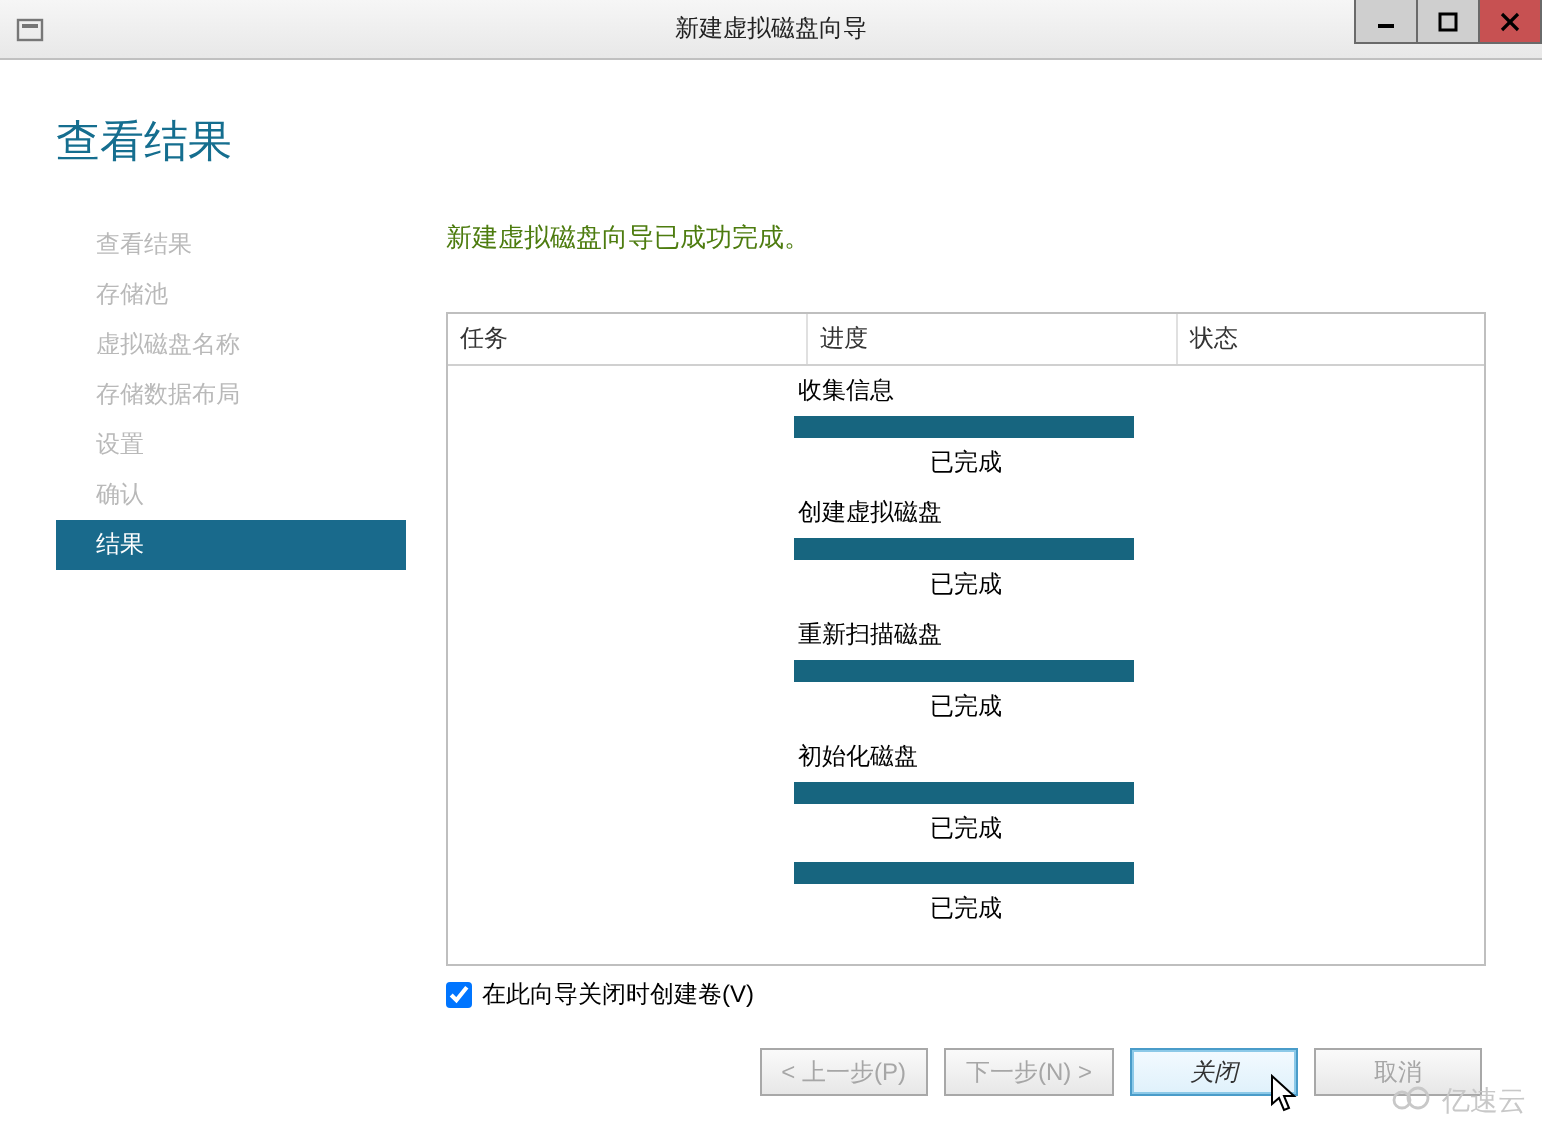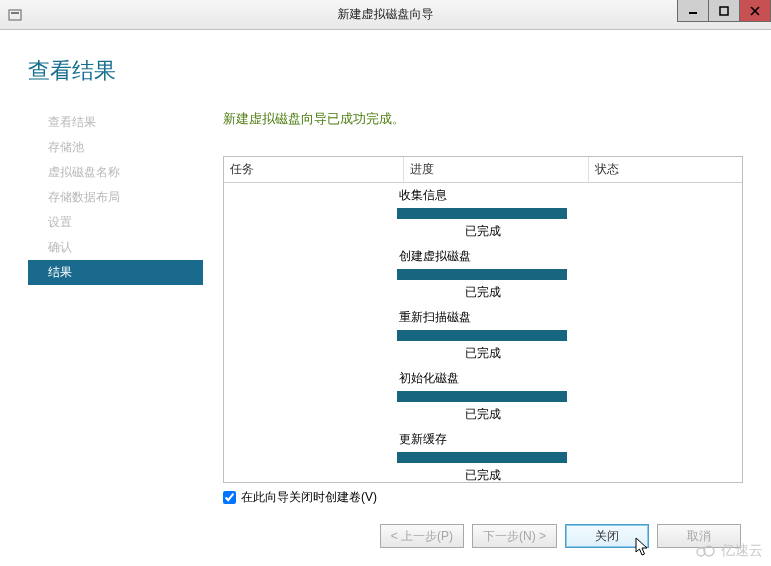--- a/index.html
+++ b/index.html
@@ -150,32 +150,33 @@
     font-size: 12px;
     padding: 0 10px;
     color: #333;
     display: inline-flex; align-items: center; justify-content: center;
   }
   .btn.disabled { color: #a6a6a6; }
   .btn.primary {
     border: 1px solid #4a9cc9;
     box-shadow: inset 0 0 0 1px #8cc9e8;
     background: linear-gradient(to bottom, #f3faff, #dff1fb);
+    font-style: italic;
   }
   .cursor {
     position: absolute;
     pointer-events: none;
     z-index: 1000;
   }
   .watermark {
     position: absolute;
     right: 8px; bottom: 6px;
     color: #c8c8c8;
     font-size: 14px;
-    display: flex; align-items: center; gap: 4px;
+    display: flex; align-items: flex-start; gap: 4px;
     pointer-events: none;
   }
 </style>
 </head>
 <body>
 
 <div class="titlebar">
   <span class="titlebar-icon">
     <svg width="14" height="14" viewBox="0 0 14 14">
         <rect x="1" y="2" width="12" height="10" fill="none" stroke="#777" stroke-width="1.2"></rect>
@@ -250,21 +251,20 @@
             <div class="cell-stat">已完成</div>
           </div>
           <div class="row">
             <div class="cell-task">初始化磁盘</div>
             <div class="cell-prog">
                 <div class="progress-bar"></div>
               </div>
             <div class="cell-stat">已完成</div>
           </div>
           <div class="row">
-            <div class="cell-task">更新缓存</div>
             <div class="cell-prog">
                 <div class="progress-bar"></div>
               </div>
             <div class="cell-stat">已完成</div>
           </div>
         </div>
       </div>
 
       <label class="checkbox-row">
         <input type="checkbox" checked="" style="">

